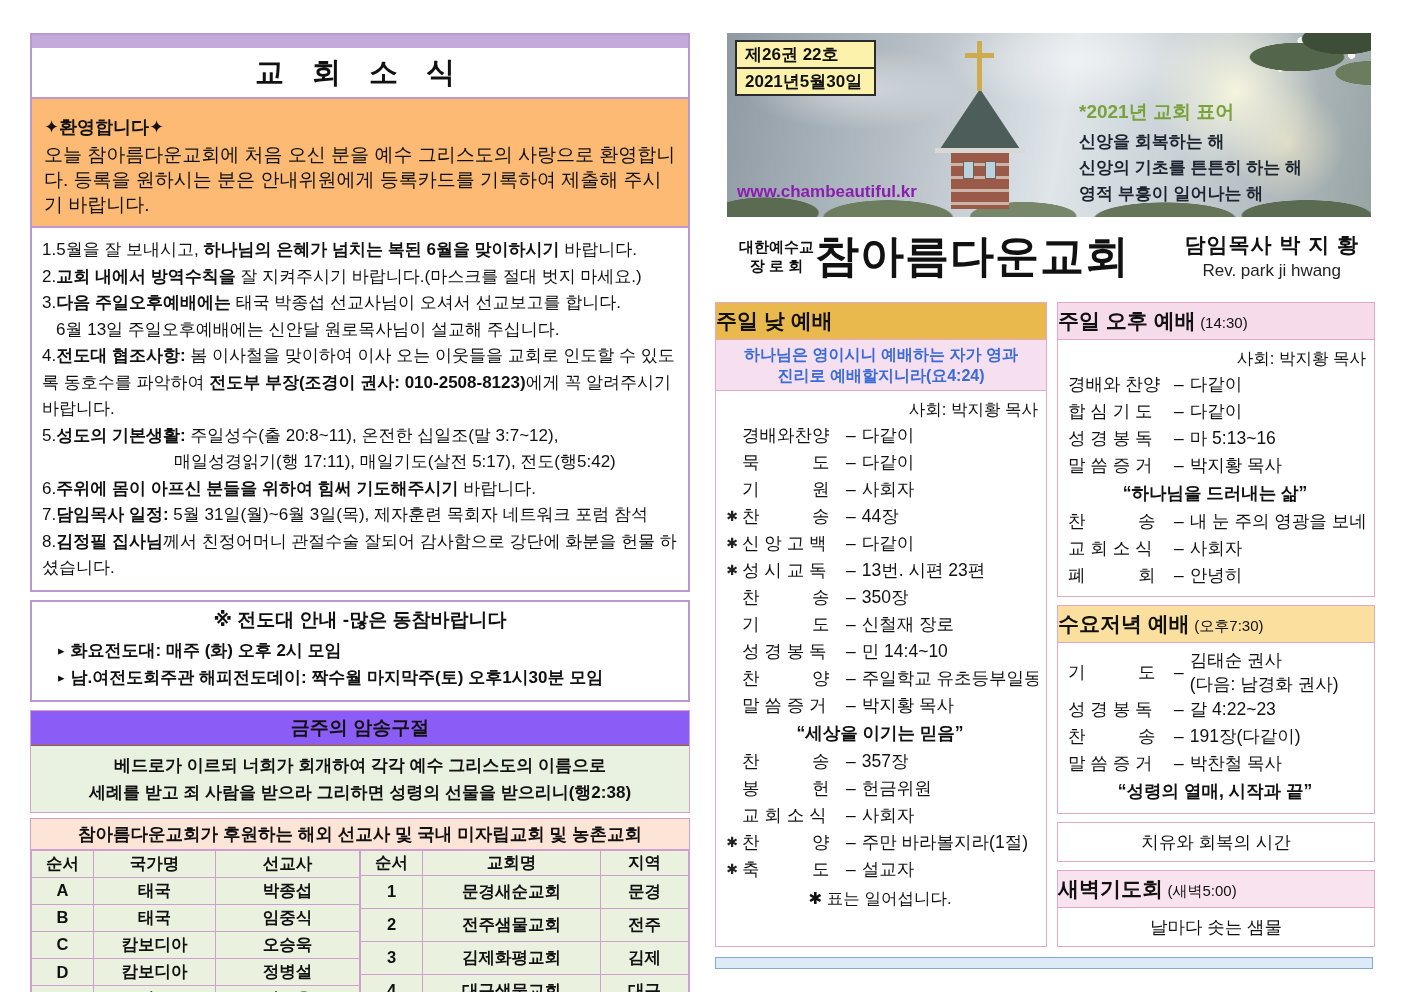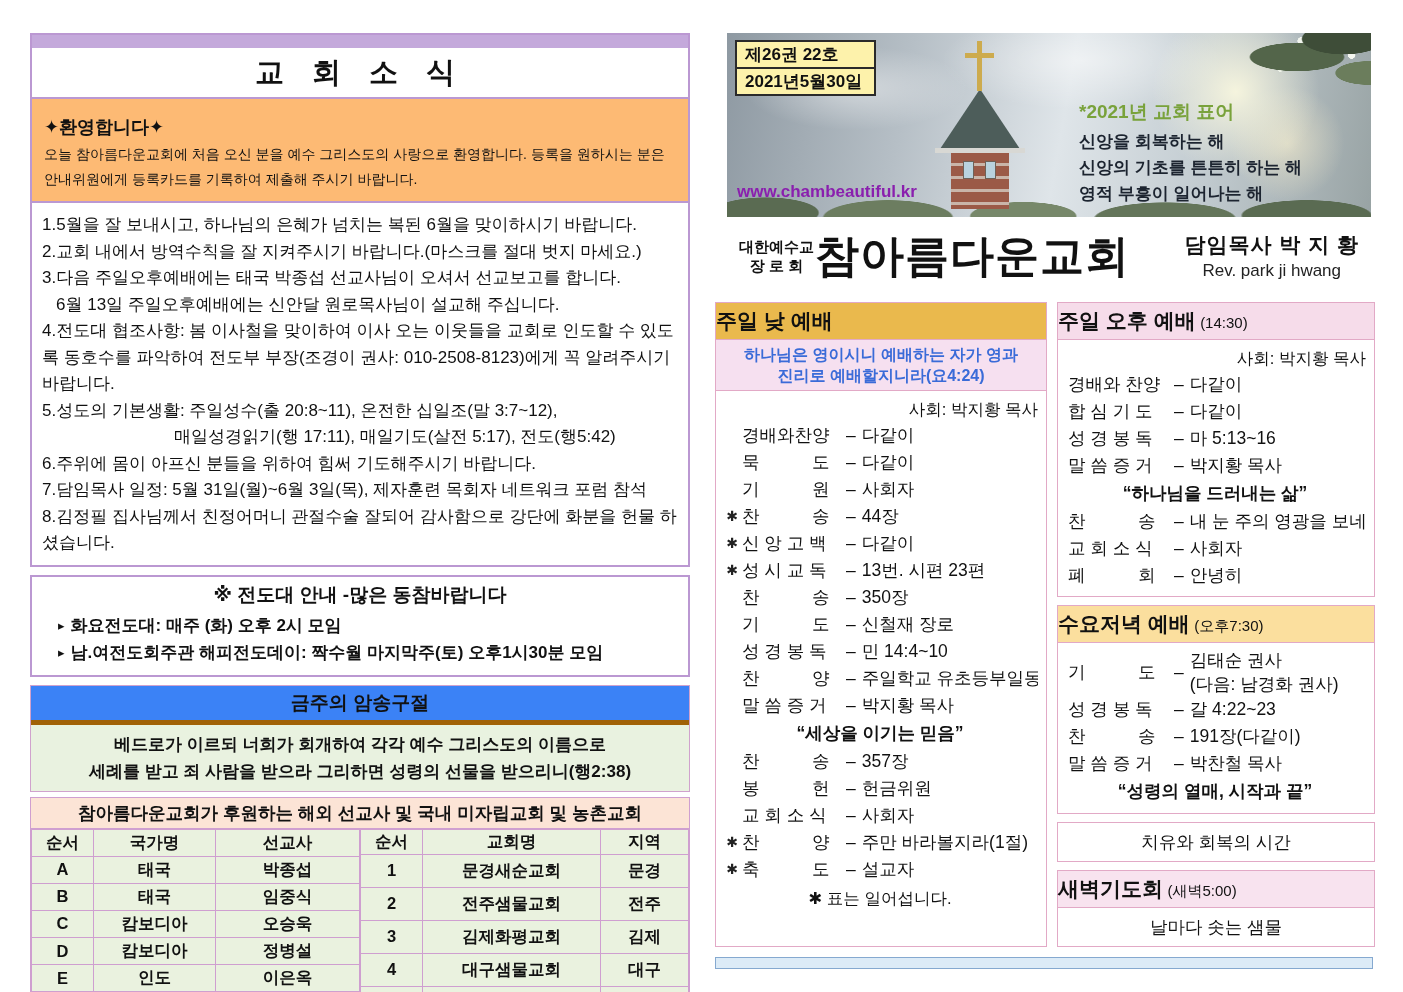--- a/index.html
+++ b/index.html
@@ -1,39 +1,39 @@
 <!DOCTYPE html>
 <html><head>
 <meta charset="utf-8">
 <style>
   html,body{margin:0;padding:0;}
   body{
     width:1403px;height:992px;position:relative;overflow:hidden;
     background:#ffffff;color:#111;
     font-family:"Liberation Sans","DejaVu Sans",sans-serif;
   }
-  .b{font-weight:normal;}
+  .b{font-weight:bold;}
   
   .page-left{position:absolute;left:30px;top:33px;width:660px;}
   .lp-main{border:2px solid #bb98d2;}
   .lp-band{height:13px;background:#c4a9db;}
   .lp-title{text-align:center;font-size:29px;font-weight:bold;letter-spacing:10px;padding:5px 0 4px;}
   .welcome{background:#fdba74;border-top:2px solid #bb98d2;border-bottom:2px solid #bb98d2;padding:16px 12px 9px;}
   .welcome-head{font-weight:bold;font-size:18px;margin-bottom:3px;}
-  .welcome-body{font-size:14px;line-height:25px;}
+  .welcome-body{font-size:19px;line-height:25px;}
   .news{padding:9px 8px 8px 10px;font-size:17px;line-height:26.5px;}
   .news-item{}
   .news-sub{padding-left:14px;}
   .news-sub.wide{padding-left:132px;}
   .box-evang{border:2px solid #bb98d2;margin-top:8px;padding:5px 10px 9px;}
   .evang-title{text-align:center;font-weight:bold;font-size:19px;margin-bottom:4px;}
   .evang-line{font-weight:bold;font-size:17px;line-height:27px;padding-left:16px;}
   .bullet{font-size:13px;margin-right:6px;vertical-align:1px;}
   .box-verse{border:1px solid #d0a2cd;margin-top:8px;}
-  .verse-hd{background:#3b82f6;border-bottom:5px solid #a16207;text-align:center;font-weight:bold;font-size:19px;padding:4px 0;}
+  .verse-hd{background:#8b5cf6;border-bottom:1px solid #a16207;text-align:center;font-weight:bold;font-size:19px;padding:4px 0;}
   .verse-bd{background:#e9f2e0;text-align:center;font-weight:bold;font-size:17px;line-height:27px;padding:6px 2px;}
   .box-mission{border:1px solid #cf9fd0;margin-top:5px;}
   .mission-title{background:#fce4d6;border-bottom:1px solid #cf9fd0;text-align:center;font-weight:bold;font-size:17.5px;padding:3px 0;}
   .mission-wrap{display:flex;}
   .mission-wrap table{border-collapse:collapse;width:50%;table-layout:fixed;}
   .mission-wrap td{border:1px solid #cf9fd0;background:#eaf2df;text-align:center;font-weight:bold;font-size:16.5px;padding:1px 2px;overflow:hidden;white-space:nowrap;}
   table.mt-right td{padding:5px 2px;}
   
   .page-right{position:absolute;left:715px;top:33px;width:658px;}
   .masthead{position:relative;margin-left:12px;width:644px;height:184px;overflow:hidden;

